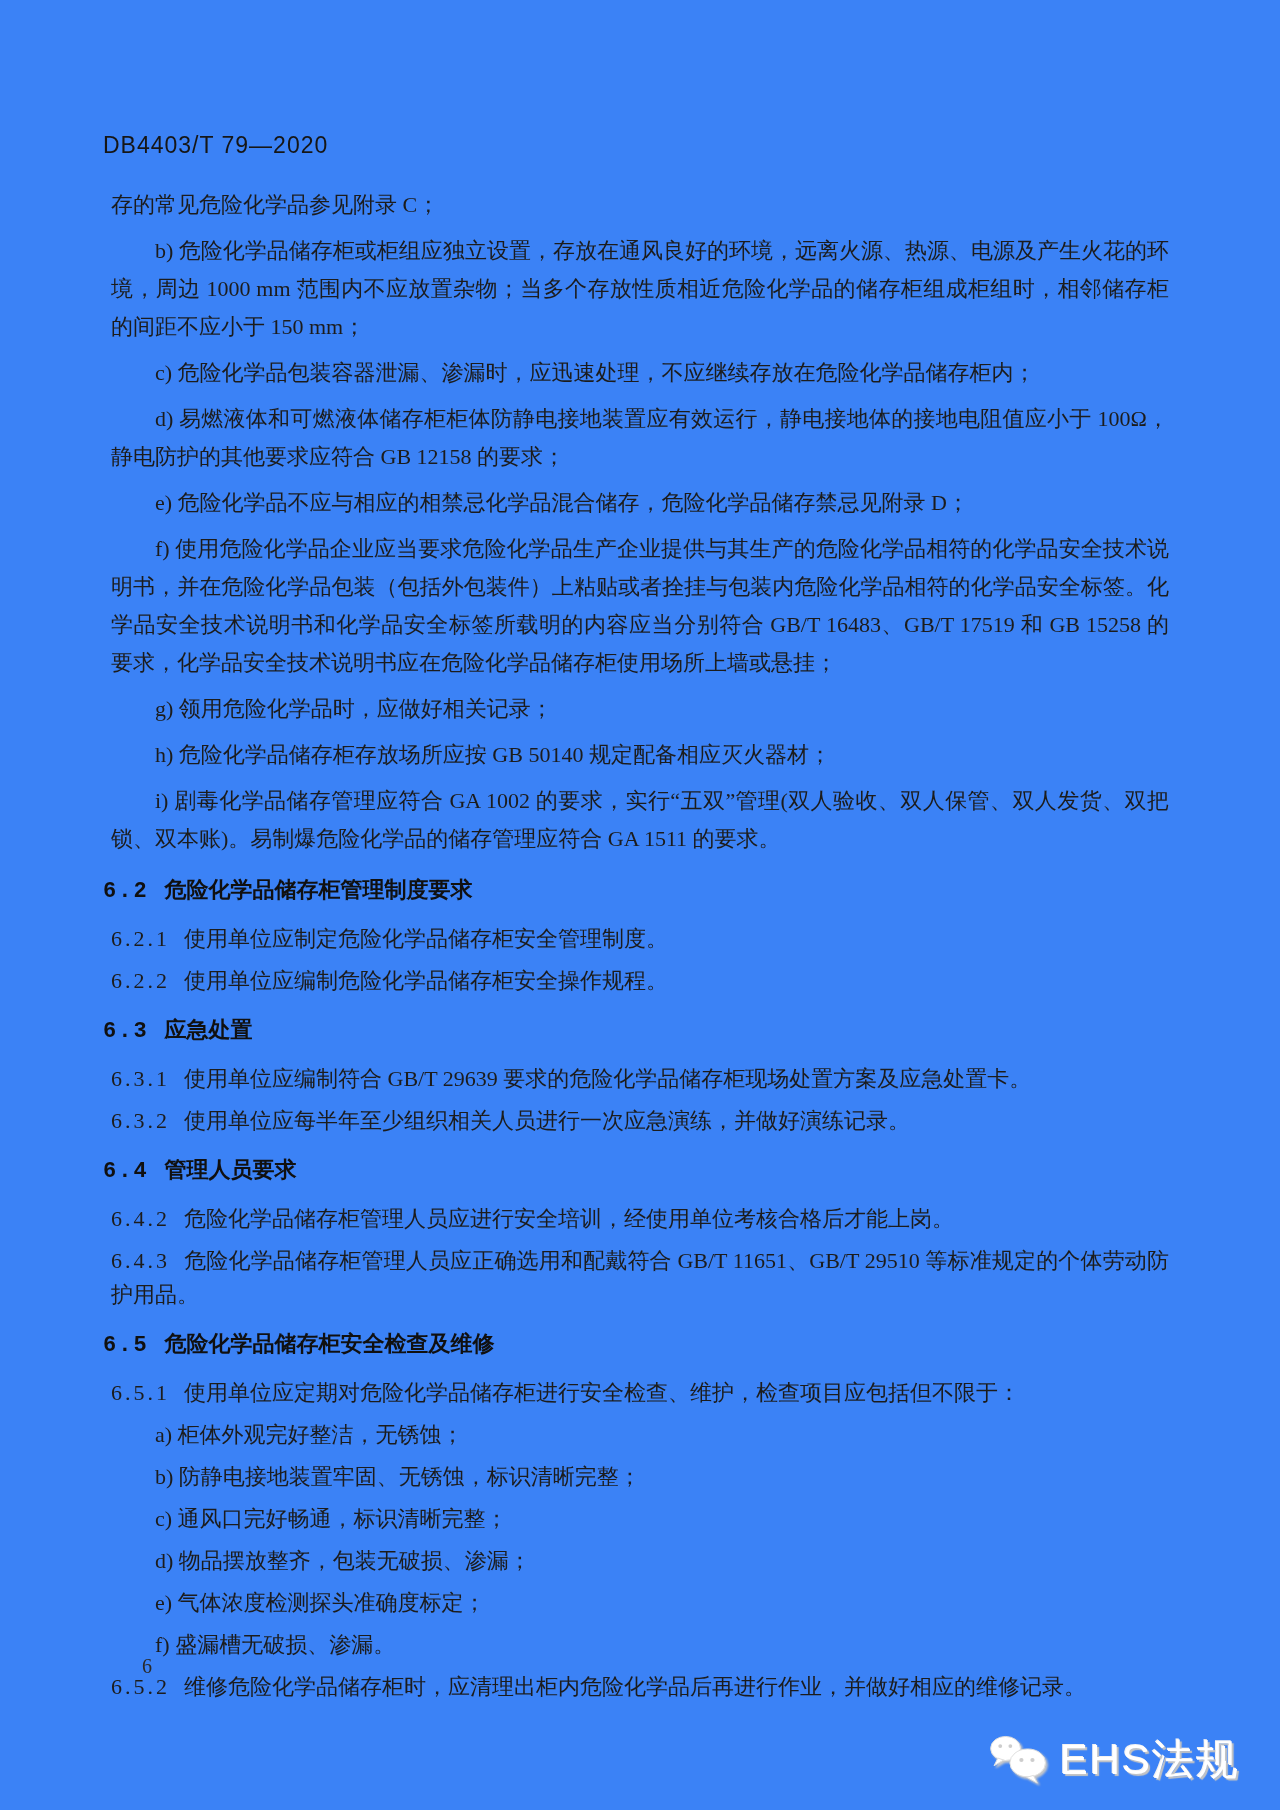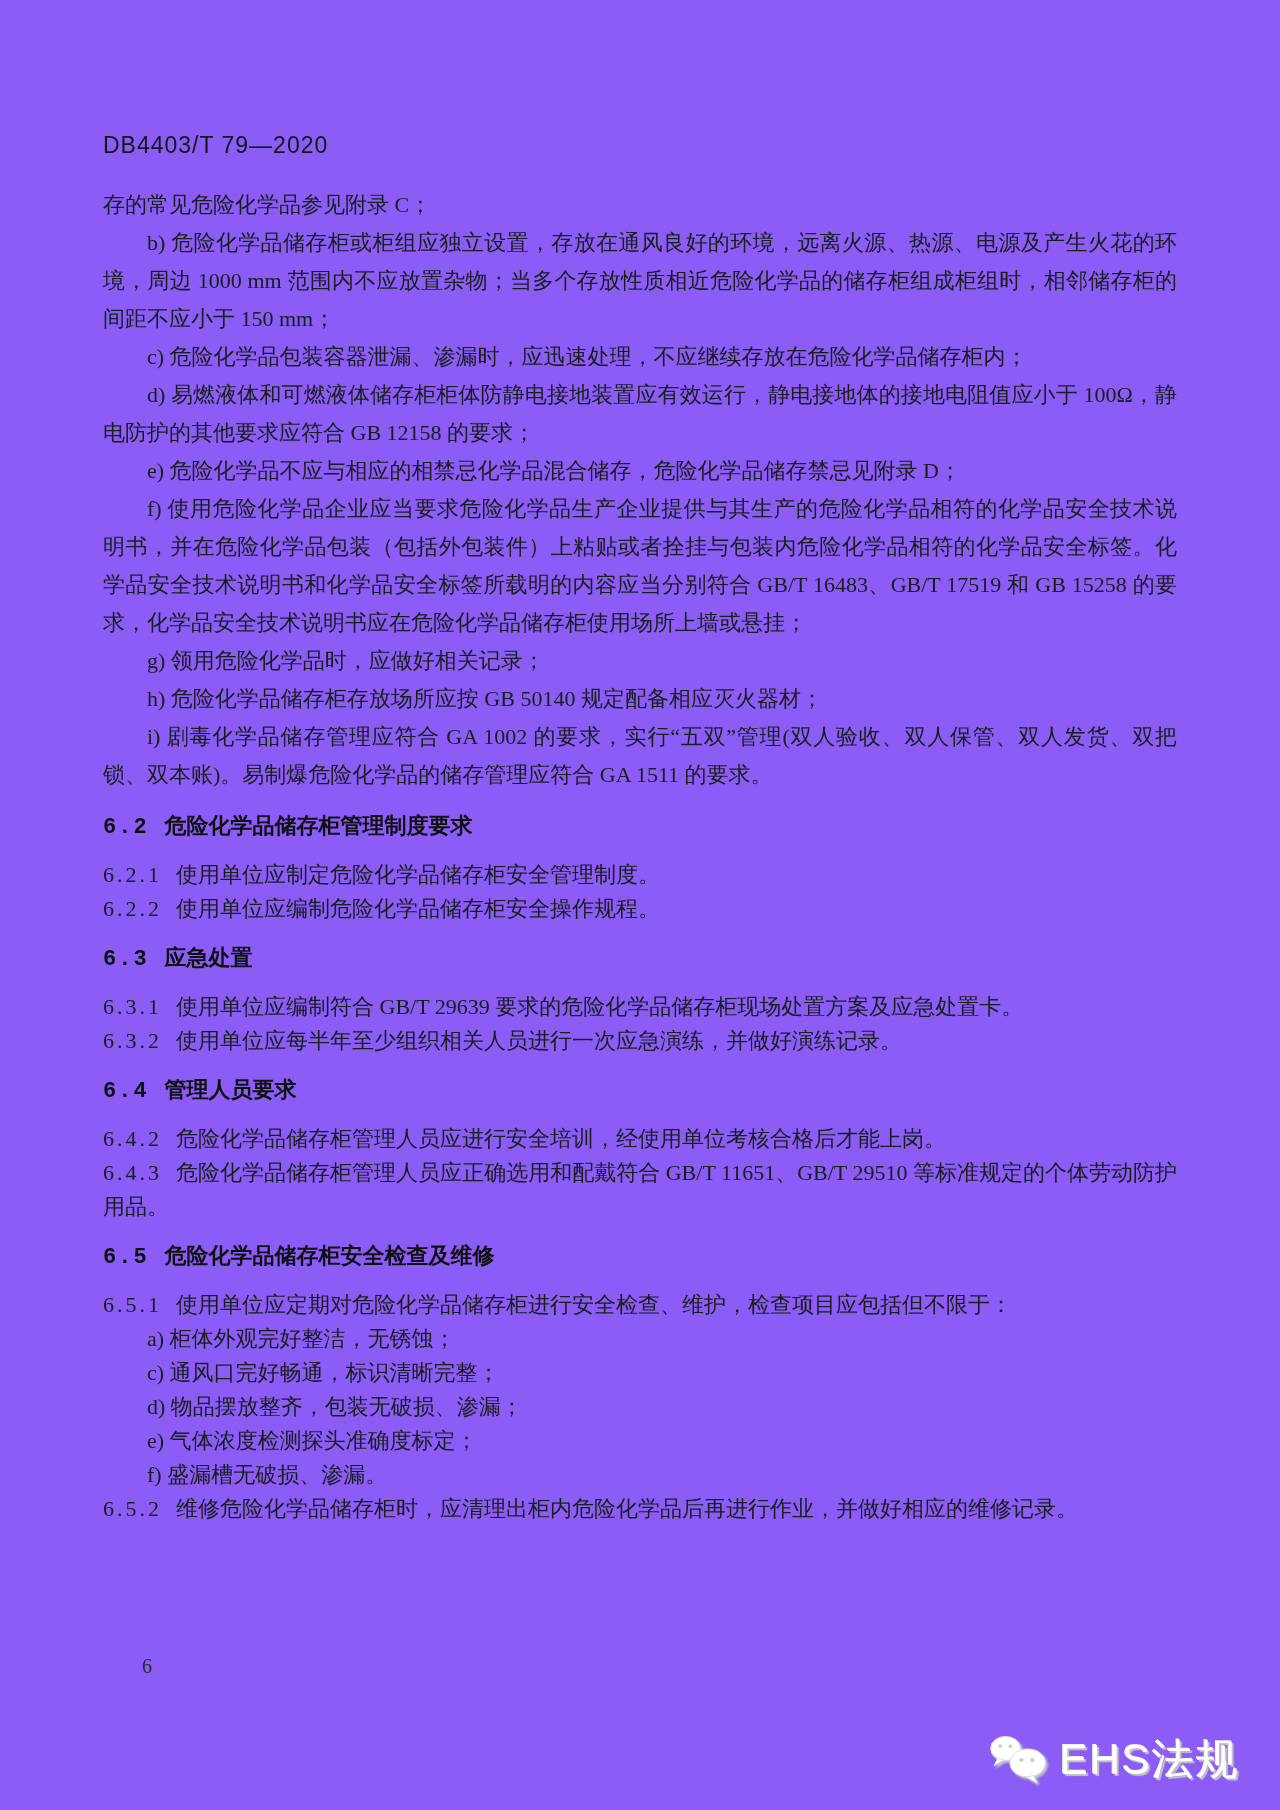--- a/index.html
+++ b/index.html
@@ -1,36 +1,36 @@
 <!DOCTYPE html>
 <html><head>
 <meta charset="utf-8">
 <style>
   html,body { margin:0; padding:0; background:#ffffff; }
   .page {
     position:relative;
     width:1280px; height:1810px;
-    background:#8b5cf6;
+    background:#3b82f6;
     color:#1c1c1c;
     font-family:"Liberation Serif", serif;
     overflow:hidden;
   }
   .content {
     position:absolute;
     left:103px; right:103px; top:132px;
   }
   .doc-header {
     font-family:"Liberation Sans", sans-serif;
     font-size:23px;
     letter-spacing:1px;
     line-height:26px;
     color:#161616;
     margin-bottom:28px;
   }
-  #doc-body p { margin:0; }
+  #doc-body p { margin:8px; }
   .para {
     font-size:22px;
     line-height:38px;
     text-align:justify;
     color:#1c1c1c;
   }
   .para.indent { text-indent:44px; }
   .para.noindent { text-indent:0; }
   .subitem {
     font-size:22px;
@@ -107,20 +107,21 @@
         <p class="clause"><span class="c-num">6.2.2</span><span>使用单位应编制危险化学品储存柜安全操作规程。</span></p>
         <div class="heading"><span class="h-num">6.3</span><span class="h-title">应急处置</span></div>
         <p class="clause"><span class="c-num">6.3.1</span><span>使用单位应编制符合 GB/T 29639 要求的危险化学品储存柜现场处置方案及应急处置卡。</span></p>
         <p class="clause"><span class="c-num">6.3.2</span><span>使用单位应每半年至少组织相关人员进行一次应急演练，并做好演练记录。</span></p>
         <div class="heading"><span class="h-num">6.4</span><span class="h-title">管理人员要求</span></div>
         <p class="clause"><span class="c-num">6.4.2</span><span>危险化学品储存柜管理人员应进行安全培训，经使用单位考核合格后才能上岗。</span></p>
         <p class="clause"><span class="c-num">6.4.3</span><span>危险化学品储存柜管理人员应正确选用和配戴符合 GB/T 11651、GB/T 29510 等标准规定的个体劳动防护用品。</span></p>
         <div class="heading"><span class="h-num">6.5</span><span class="h-title">危险化学品储存柜安全检查及维修</span></div>
         <p class="clause"><span class="c-num">6.5.1</span><span>使用单位应定期对危险化学品储存柜进行安全检查、维护，检查项目应包括但不限于：</span></p>
         <p class="subitem">a) 柜体外观完好整洁，无锈蚀；</p>
+        <p class="subitem">b) 防静电接地装置牢固、无锈蚀，标识清晰完整；</p>
         <p class="subitem">c) 通风口完好畅通，标识清晰完整；</p>
         <p class="subitem">d) 物品摆放整齐，包装无破损、渗漏；</p>
         <p class="subitem">e) 气体浓度检测探头准确度标定；</p>
         <p class="subitem">f) 盛漏槽无破损、渗漏。</p>
         <p class="clause"><span class="c-num">6.5.2</span><span>维修危险化学品储存柜时，应清理出柜内危险化学品后再进行作业，并做好相应的维修记录。</span></p>
       </div>
   </div>
 
   <div class="page-number">6</div>
 

